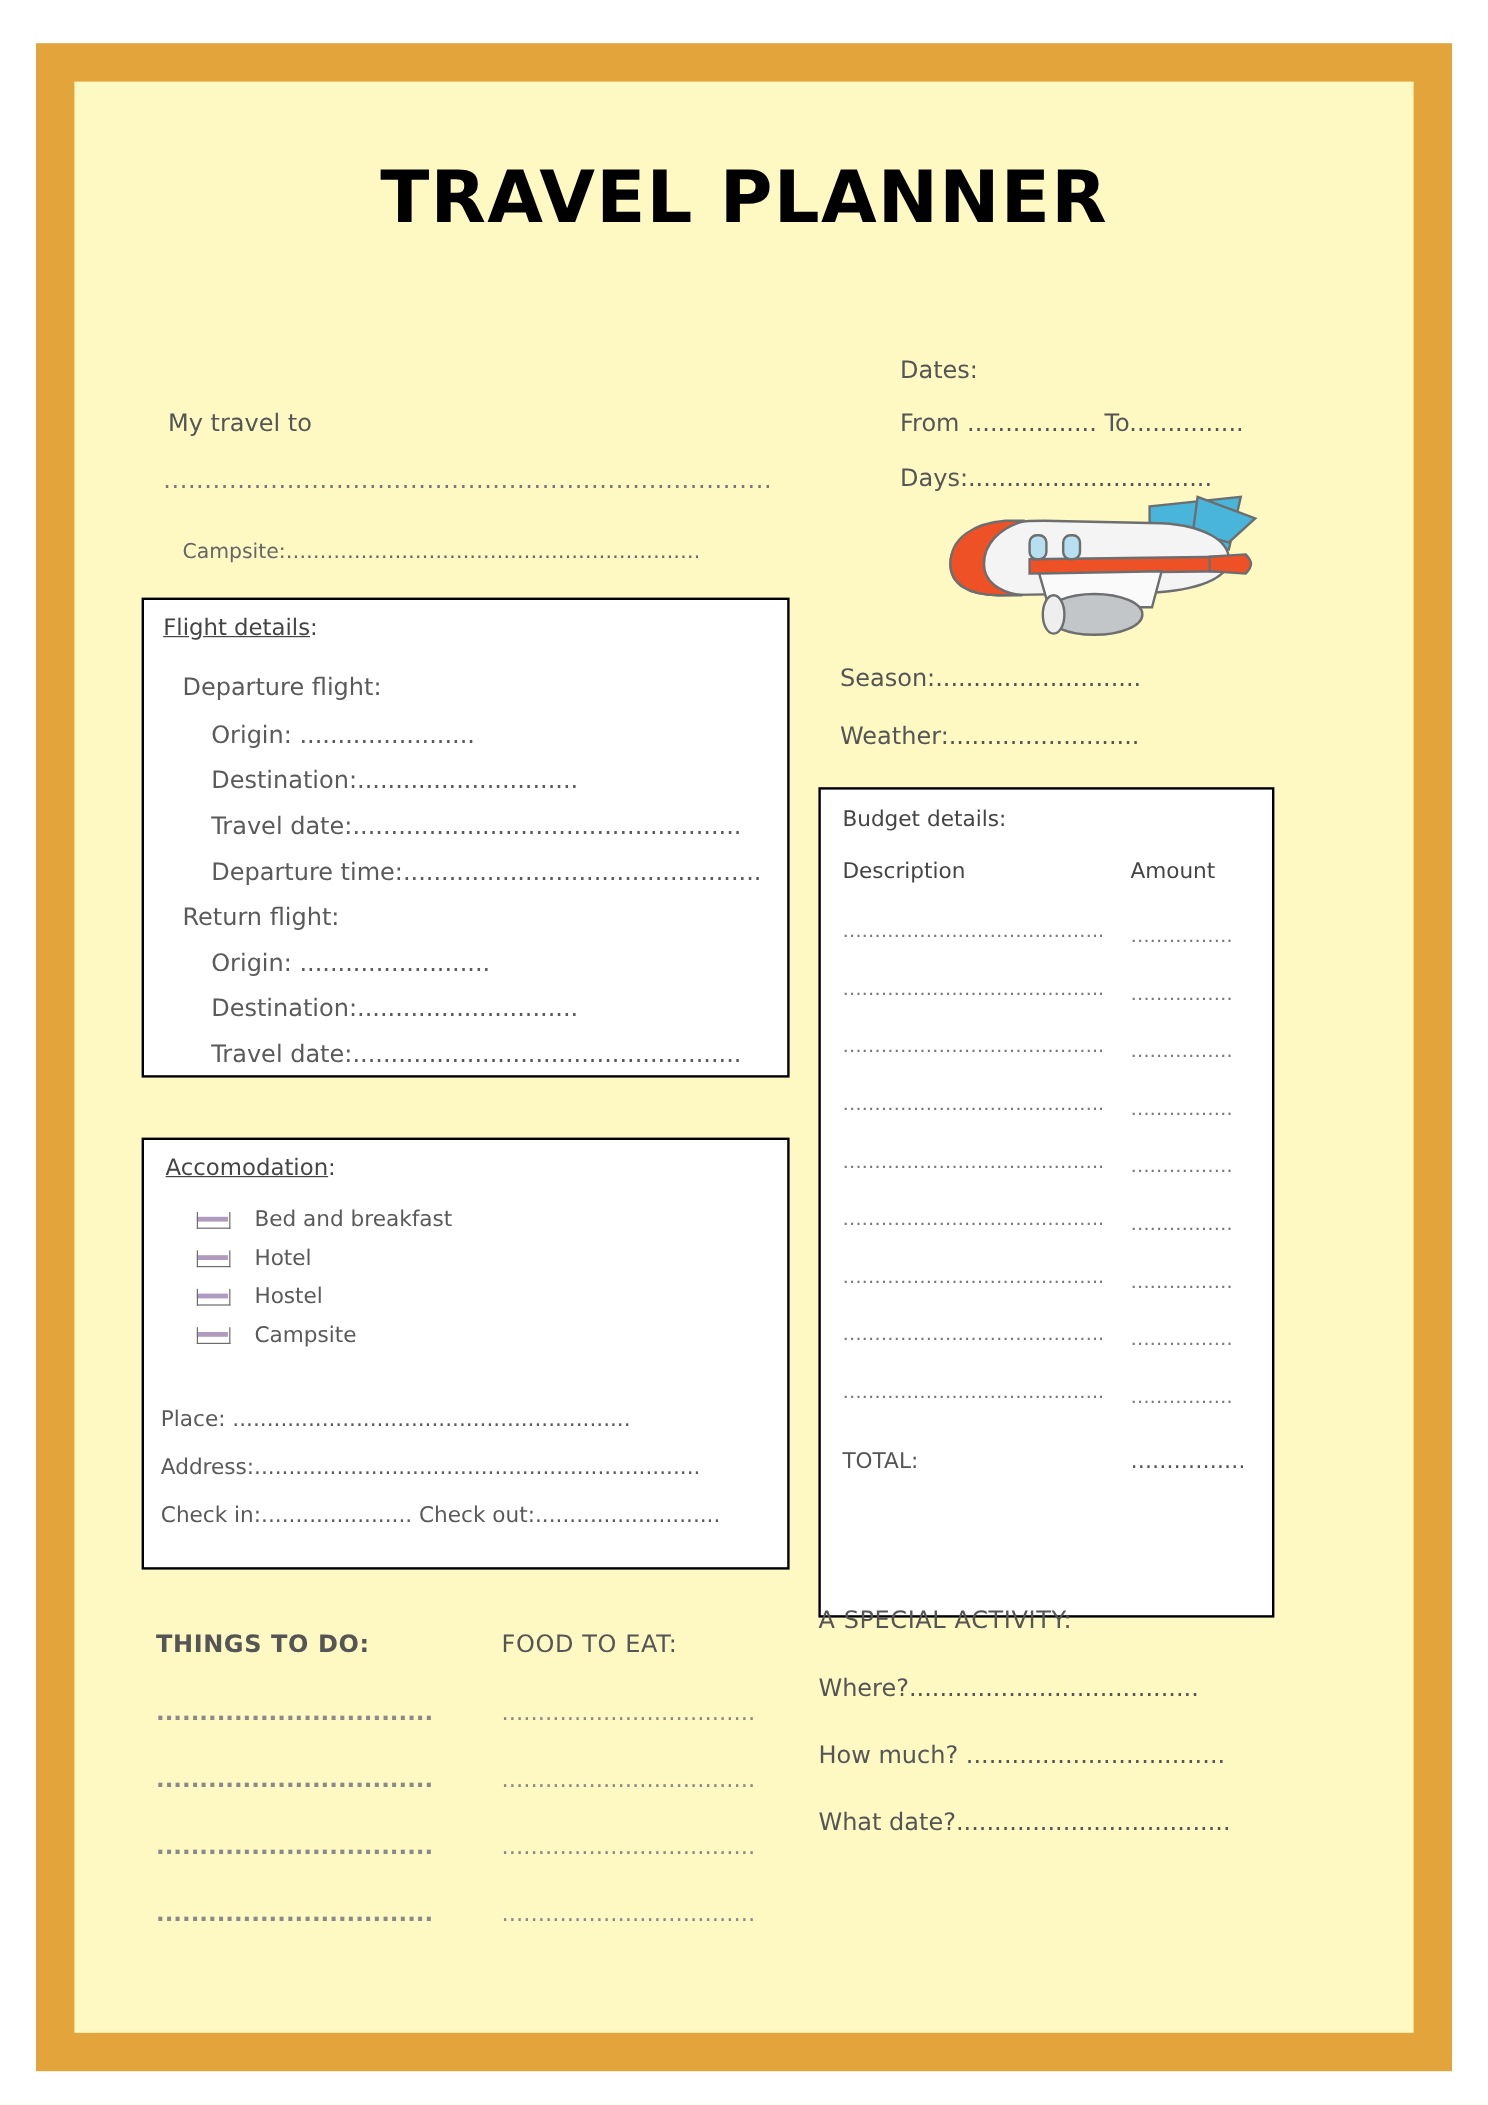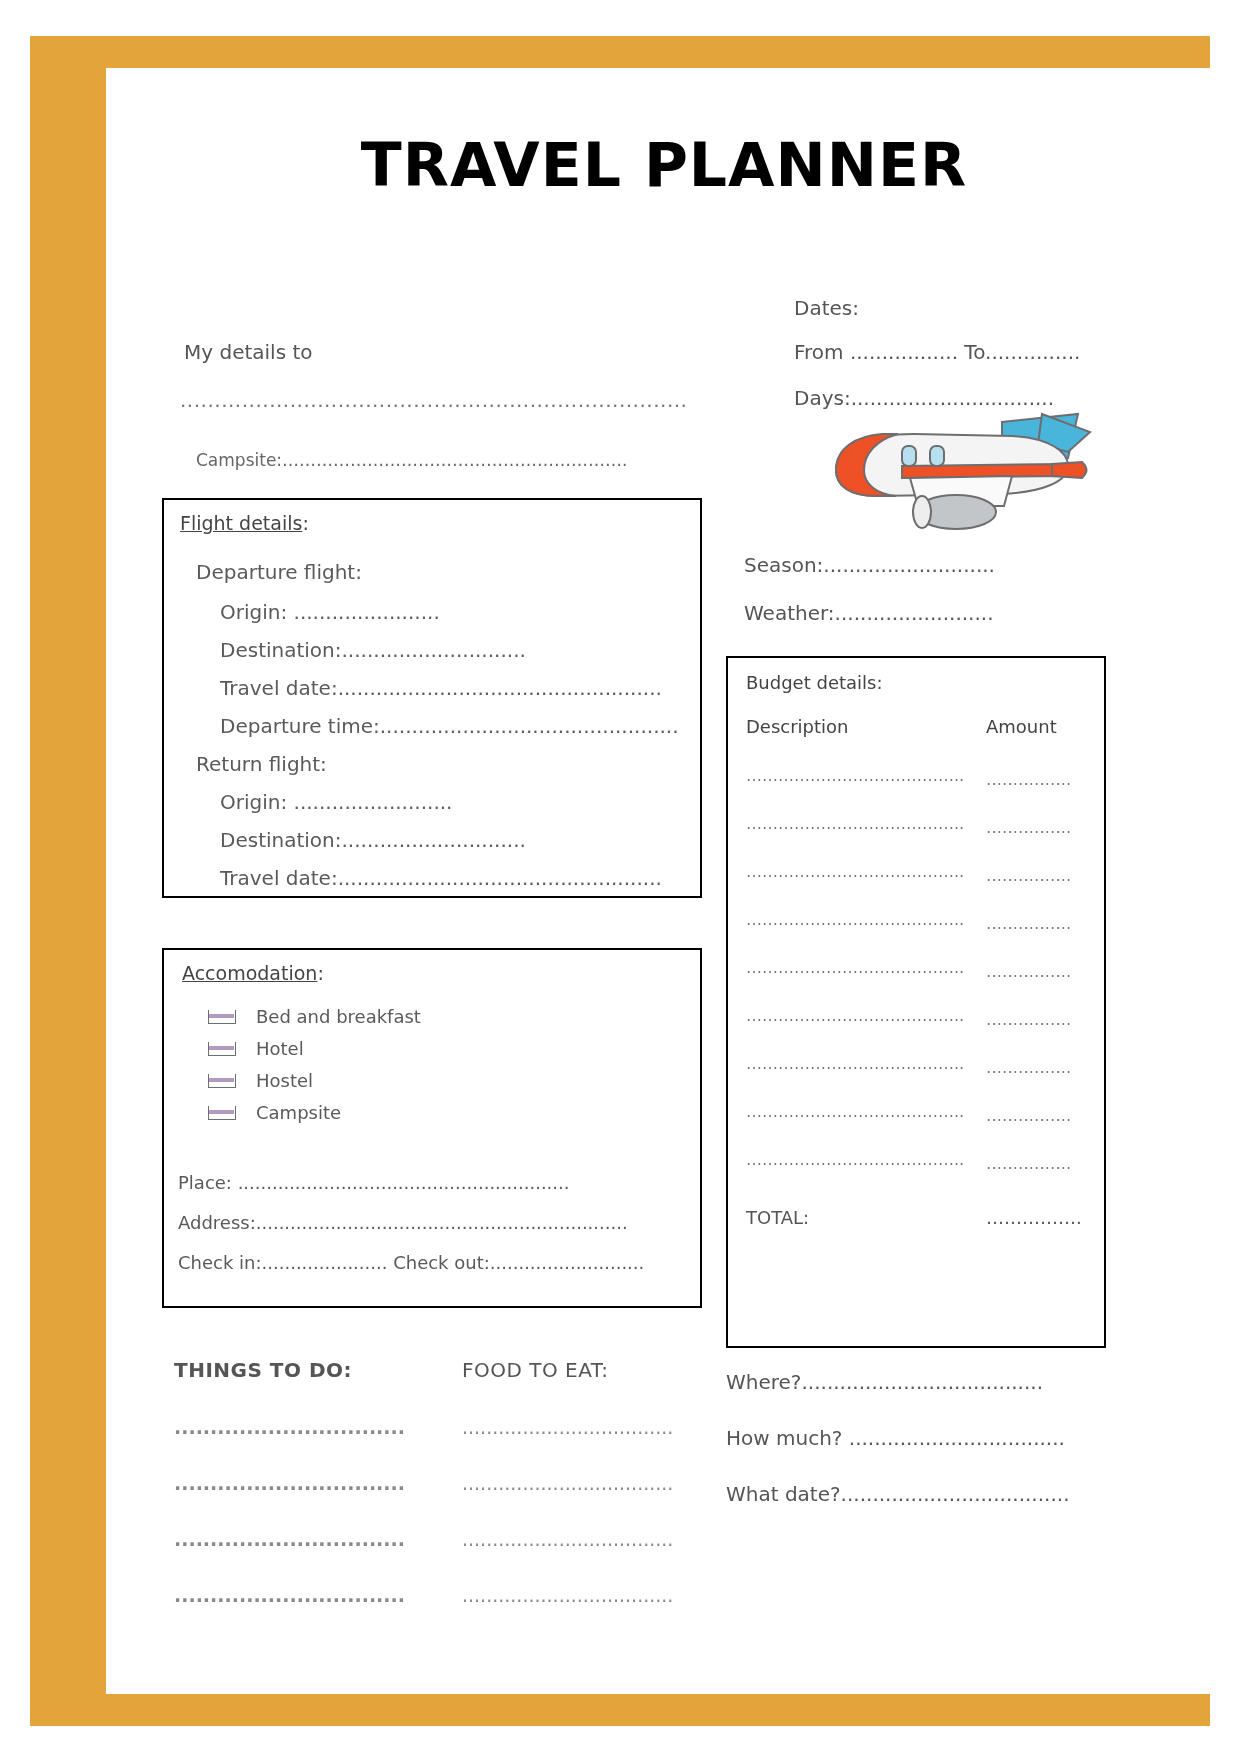--- a/index.html
+++ b/index.html
@@ -15,22 +15,21 @@
   .page {
     position: absolute;
     left: 30px; top: 36px;
     width: 1180px; height: 1690px;
     background: #e3a43c;
     padding: 32px;
   }
   .inner {
     position: relative;
     width: 100%; height: 100%;
-    background: #ffffff;
-    margin-left: 44px;
+    background: #fef9c3;
   }
   .title {
     position: absolute;
     left: 0; right: 0;
     top: 62px;
     text-align: center;
     font-family: "DejaVu Sans", sans-serif;
     font-weight: bold;
     font-size: 60px;
     letter-spacing: 1px;
@@ -181,21 +180,21 @@
   #special .sp-line { font-size: 20px; color: #555; margin-top: 32px; white-space: nowrap; }
 </style>
 </head>
 <body>
 
 <div class="page">
   <div class="inner">
 
     <div class="title">TRAVEL PLANNER</div>
 
-    <div class="my-travel">My details to</div>
+    <div class="my-travel">My travel to</div>
     <div class="travel-dots">..........................................................................</div>
     <div class="transport">Campsite:…………………………………………………….</div>
 
     <div class="dates-label">Dates:</div>
     <div class="dates-from">From ................. To...............</div>
     <div class="dates-days">Days:................................</div>
 
     <svg class="plane" viewBox="0 0 290 130">
 
       <path d="M196 16 L272 8 L262 52 L196 52 Z" fill="#49b5da" stroke="#6d6e70" stroke-width="2"></path>
@@ -319,19 +318,20 @@
 
     <div id="food">
       <div class="col-head">FOOD TO EAT:</div>
       <div class="dotline">...................................</div>
       <div class="dotline">...................................</div>
       <div class="dotline">...................................</div>
       <div class="dotline">...................................</div>
     </div>
 
     <div id="special">
+      <div class="col-head">A SPECIAL ACTIVITY:</div>
       <div class="sp-line">Where?......................................</div>
       <div class="sp-line">How much? ..................................</div>
       <div class="sp-line">What date?....................................</div>
     </div>
 
   </div>
 </div>
 
 </body></html>

